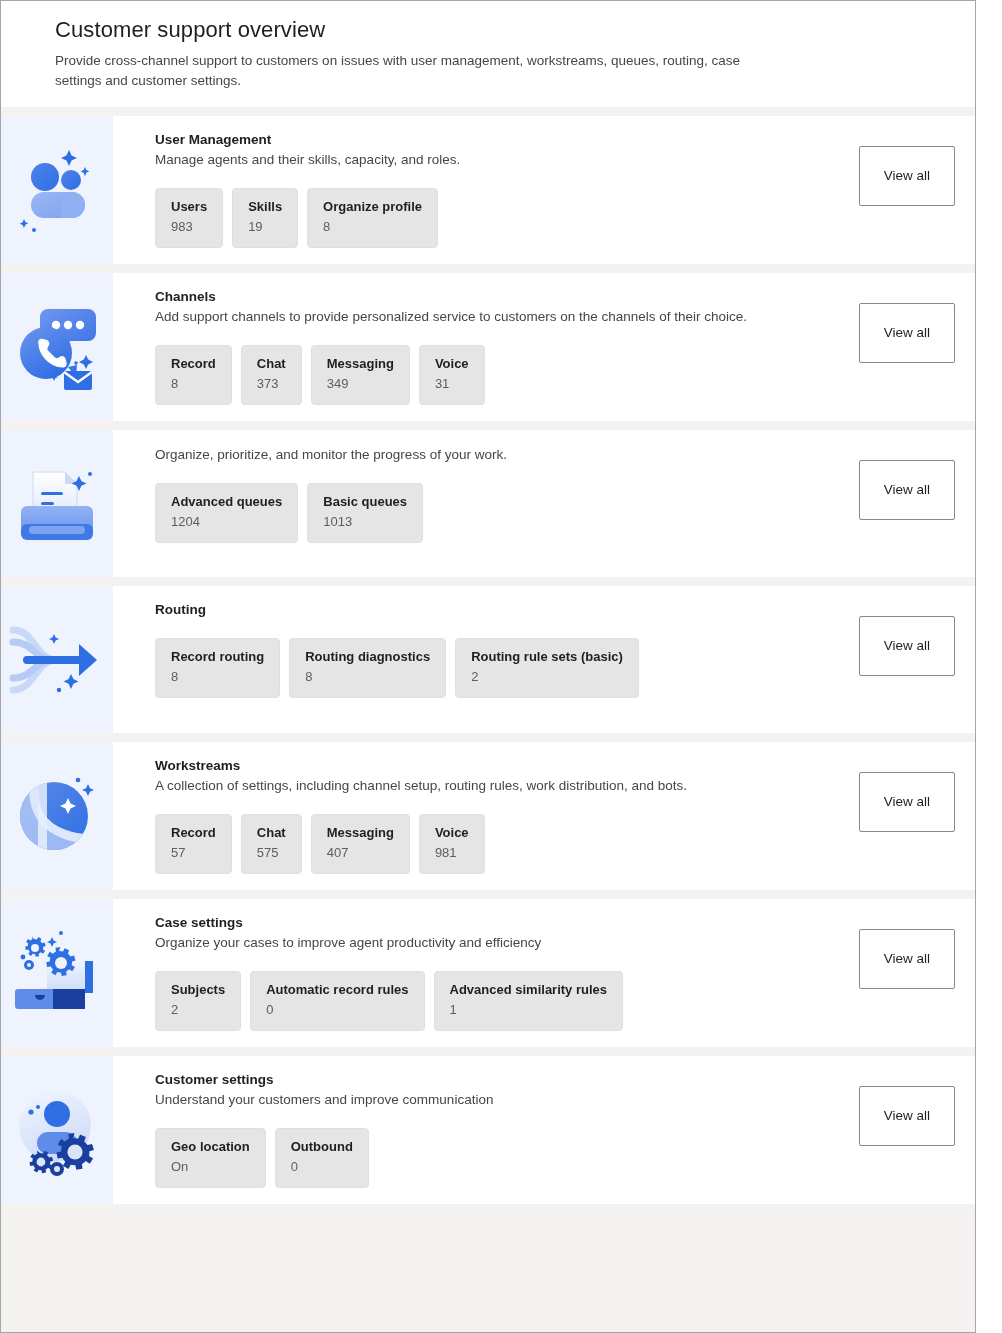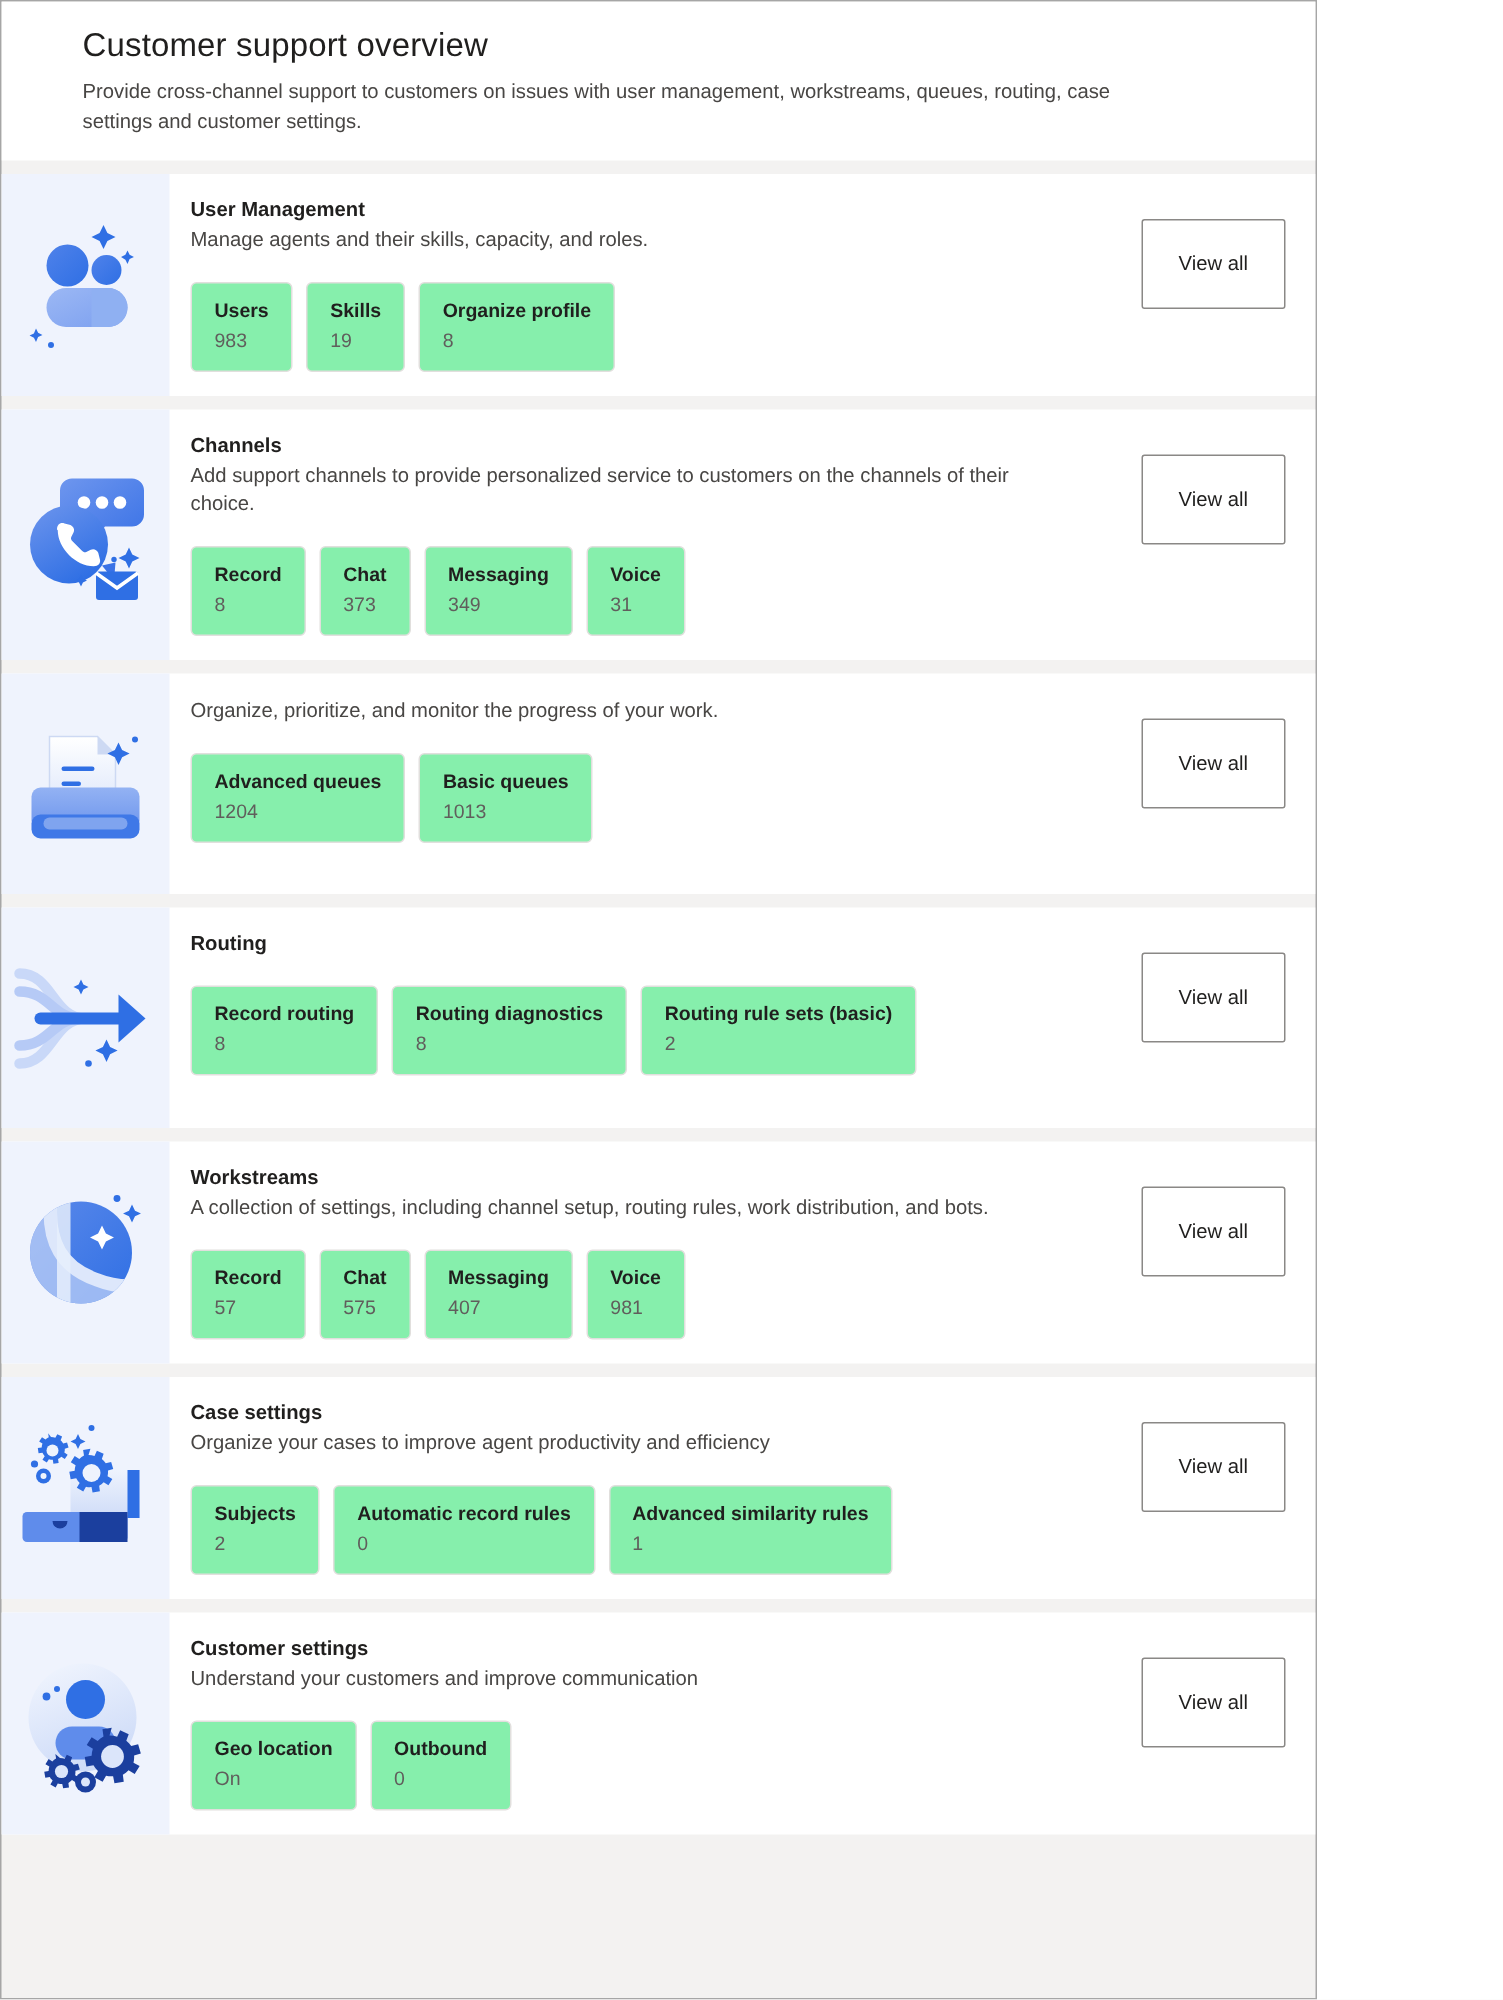--- a/index.html
+++ b/index.html
@@ -4,21 +4,21 @@
 <style>
   * { box-sizing: border-box; margin: 0; padding: 0; }
   html, body {
     width: 1002px;
     height: 1333px;
     background: #ffffff;
     font-family: "Liberation Sans", sans-serif;
     overflow: hidden;
   }
   #page {
-    width: 878px;
+    width: 976px;
     height: 1333px;
     background: #f3f2f1;
     border: 1px solid #a6a6a6;
     position: relative;
     overflow: hidden;
   }
   
   .header {
     background: #ffffff;
     padding: 14px 40px 16px 54px;
@@ -39,20 +39,21 @@
   }
   
   .cards { display: block; }
   .card {
     background: #ffffff;
     display: flex;
     align-items: stretch;
     margin-top: 9px;
     min-height: 147px;
     position: relative;
+    gap: 28px;
   }
   .card-icon-pane {
     width: 112px;
     min-width: 112px;
     background: #eff3fd;
     display: flex;
     align-items: center;
     justify-content: center;
   }
   .card-icon-pane svg { display: block; }
@@ -76,21 +77,21 @@
   }
   .stats {
     display: flex;
     gap: 9px;
     margin-top: 19px;
     flex-wrap: wrap;
   }
   .stat {
     border: 1px solid #e1dfdd;
     border-radius: 4px;
-    background: #86efac;
+    background: #e5e5e5;
     padding: 9px 15px 11px 15px;
     min-width: 57px;
   }
   .stat-label {
     font-size: 13px;
     font-weight: 700;
     color: #201f1e;
     line-height: 18px;
     white-space: nowrap;
   }

